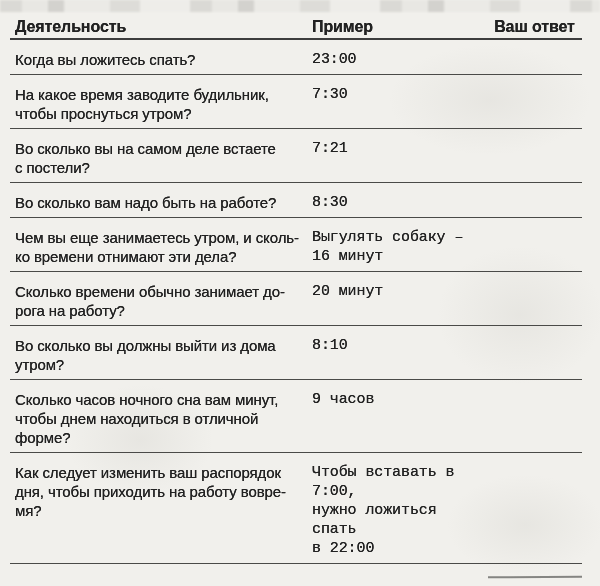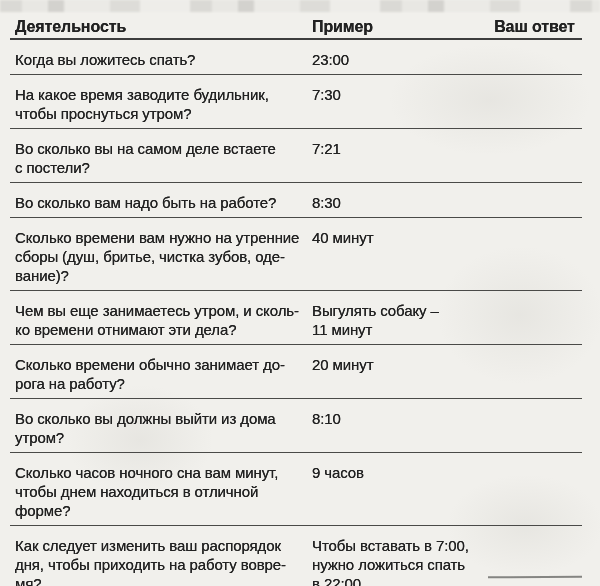--- a/index.html
+++ b/index.html
@@ -75,21 +75,21 @@
     font-size: 15px;
     line-height: 19px;
     padding-top: 10px;
     padding-bottom: 5px;
     border-bottom: 1.5px solid #4a4a48;
     white-space: pre-line;
     letter-spacing: -0.1px;
     text-shadow: 0 0 .35px #262626;
   }
   tbody td.activity { padding-left: 5px; padding-right: 6px; }
-  tbody td.example  { padding-right: 4px; }
+  tbody td.example  { padding-right: 4px; font-family: Liberation Mono, monospace; }
 
   
   .bottom-artifact {
     position: absolute;
     left: 488px;
     top: 576px;
     width: 94px;
     height: 1.5px;
     background: #6a6a68;
     transform: rotate(-0.4deg);
@@ -136,31 +136,24 @@
 с постели?</td>
         <td class="example">7:21</td>
         <td class="answer"></td>
       </tr>
       <tr>
         <td class="activity">Во сколько вам надо быть на работе?</td>
         <td class="example">8:30</td>
         <td class="answer"></td>
       </tr>
       <tr>
-        <td class="activity">Сколько времени вам нужно на утренние
-сборы (душ, бритье, чистка зубов, оде-
-вание)?</td>
-        <td class="example">40 минут</td>
-        <td class="answer"></td>
-      </tr>
-      <tr>
         <td class="activity">Чем вы еще занимаетесь утром, и сколь-
 ко времени отнимают эти дела?</td>
         <td class="example">Выгулять собаку –
-11 минут</td>
+16 минут</td>
         <td class="answer"></td>
       </tr>
       <tr>
         <td class="activity">Сколько времени обычно занимает до-
 рога на работу?</td>
         <td class="example">20 минут</td>
         <td class="answer"></td>
       </tr>
       <tr>
         <td class="activity">Во сколько вы должны выйти из дома

